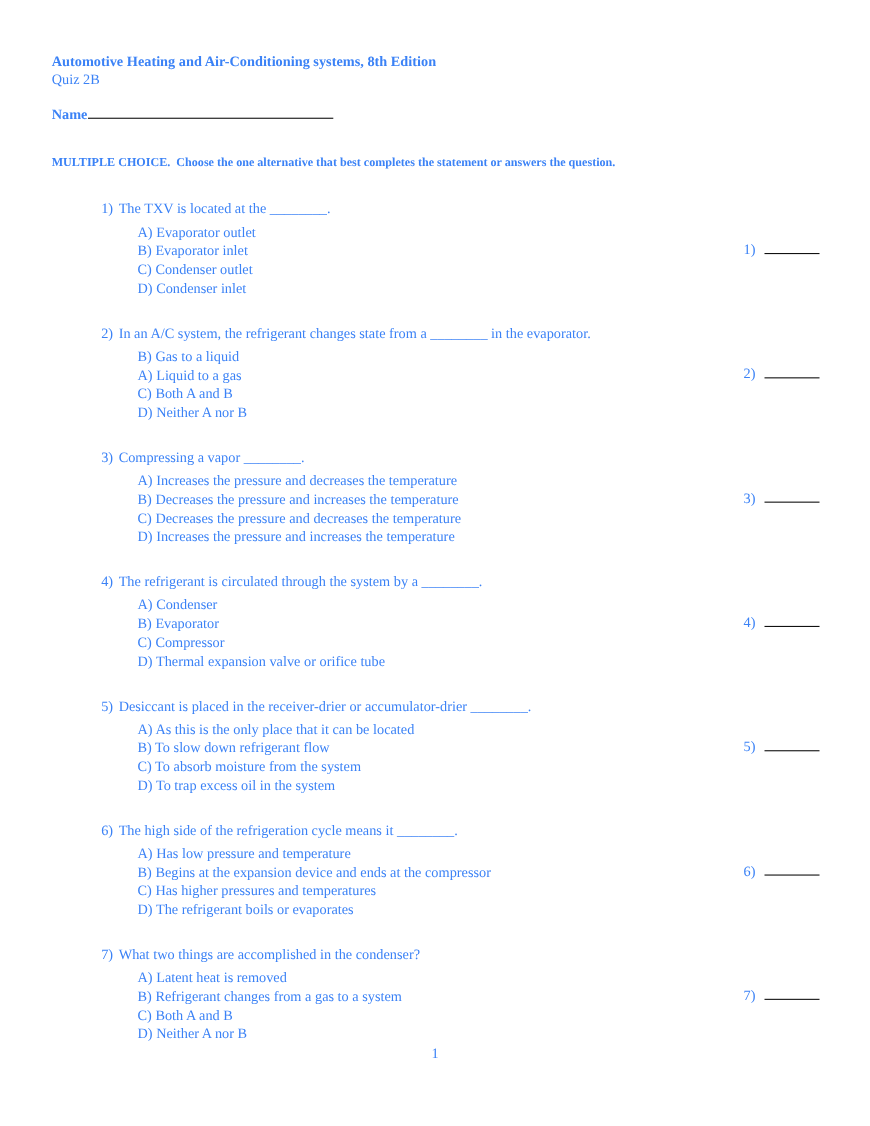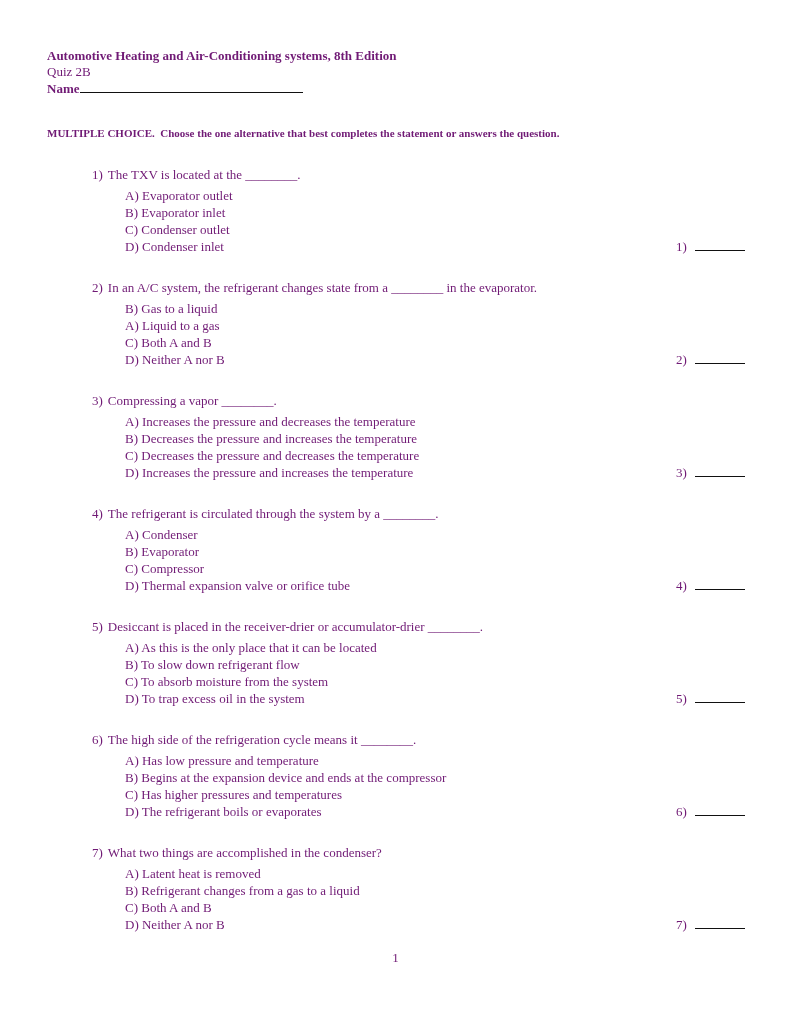--- a/index.html
+++ b/index.html
@@ -3,40 +3,40 @@
 <meta charset="utf-8">
 <style>
   * { margin: 0; padding: 0; box-sizing: border-box; }
   html, body { background: #e8e8e8; }
   .page {
     position: relative;
     width: 791px;
     height: 1024px;
     margin: 0 auto;
     background: #ffffff;
-    color: #701a75;
+    color: #3b82f6;
     font-family: "Liberation Serif", "DejaVu Serif", serif;
     font-size: 13px;
     line-height: 17px;
   }
   .content {
     padding: 48px 45px 0 47px;
   }
   .doc-title {
     font-weight: bold;
     font-size: 13px;
     line-height: 16px;
   }
   .quiz-label {
     font-weight: normal;
     font-size: 13px;
     line-height: 16px;
   }
   .name-row {
-    margin-top: 0;
+    margin-top: 15px;
     font-weight: bold;
   }
   .name-line {
     display: inline-block;
     width: 223px;
     height: 13px;
     border-bottom: 1px solid #111;
     vertical-align: baseline;
   }
   .mc-heading {
@@ -44,21 +44,21 @@
     font-weight: bold;
     font-size: 11px;
     white-space: pre-wrap;
   }
   .questions {
     margin-top: 21px;
     margin-left: 45px;
   }
   .question {
     display: flex;
-    align-items: flex-end;
+    align-items: center;
     justify-content: space-between;
     margin-bottom: 15px;
     margin-top: 24px;
   }
   .q-main { flex: 1 1 auto; }
   .q-line { margin-bottom: 4px; white-space: pre-wrap; }
   .q-num { margin-right: 5px; }
   .q-options { padding-left: 33px; }
   .option { line-height: 17px; white-space: pre-wrap; }
   .q-answer {
@@ -172,21 +172,21 @@
               <div class="option">D) The refrigerant boils or evaporates</div>
             </div>
           </div>
           <div class="q-answer"><span class="ans-num">6)</span><span class="ans-blank"></span></div>
         </div>
         <div class="question">
           <div class="q-main">
             <div class="q-line"><span class="q-num">7)</span><span class="q-text">What two things are accomplished in the condenser?</span></div>
             <div class="q-options">
               <div class="option">A) Latent heat is removed</div>
-              <div class="option">B) Refrigerant changes from a gas to a liquid</div>
+              <div class="option">B) Refrigerant changes from a gas to a system</div>
               <div class="option">C) Both A and B</div>
               <div class="option">D) Neither A nor B</div>
             </div>
           </div>
           <div class="q-answer"><span class="ans-num">7)</span><span class="ans-blank"></span></div>
         </div>
       </div>
 
   </div>
 

